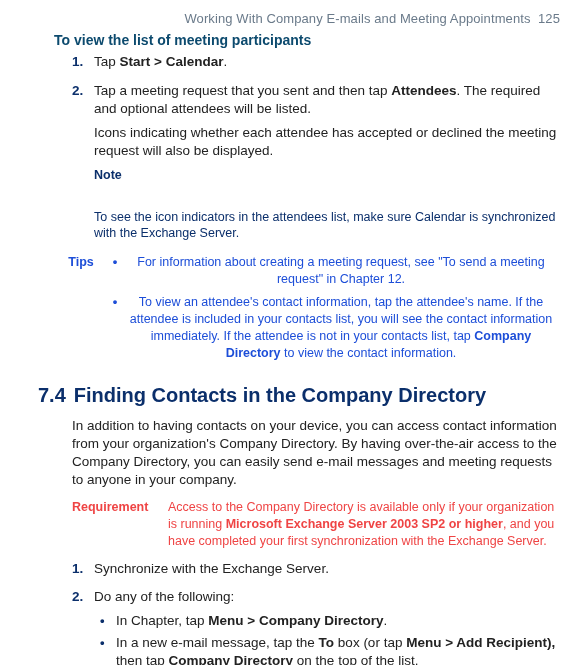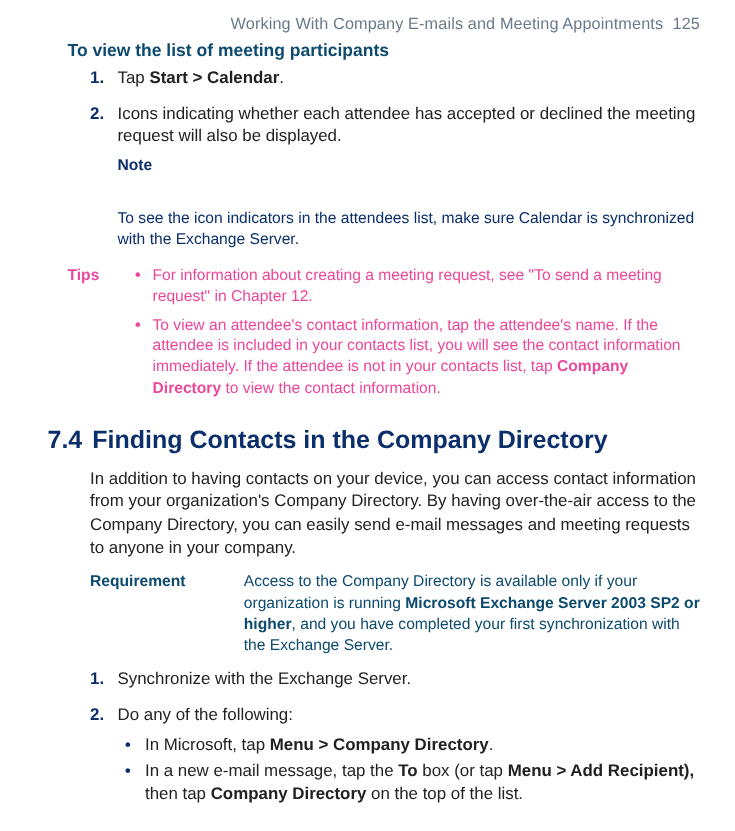--- a/index.html
+++ b/index.html
@@ -70,21 +70,22 @@
       font-weight: bold;
     }
     .note-body {
       flex: 1;
     }
     .tips-block {
       display: flex;
       margin-left: 6px;
       margin-bottom: 12px;
       font-size: 12.5px;
-      color: #ec4899;
+      color: #1d4ed8;
+      text-align: center;
     }
     .tips-label {
       flex: 0 0 54px;
       font-weight: bold;
     }
     .tips-list {
       flex: 1;
     }
     .tips-item {
       display: flex;
@@ -114,22 +115,21 @@
     }
     .para {
       margin-left: 24px;
       margin-bottom: 10px;
     }
     .req-block {
       display: flex;
       margin-left: 24px;
       margin-bottom: 10px;
       font-size: 12.5px;
-      color: #0c4a6e;
-      gap: 27px;
+      color: #ef4444;
     }
     .req-label {
       flex: 0 0 96px;
       font-weight: bold;
     }
     .req-body {
       flex: 1;
     }
     .req-strong {
       font-weight: bold;
@@ -166,20 +166,21 @@
   <div class="num-item">
     <div class="num">1.</div>
     <div class="body">
       <p><span>Tap </span><span class="strong">Start &gt; Calendar</span><span>.</span></p>
     </div>
   </div>
 
   <div class="num-item">
     <div class="num">2.</div>
     <div class="body">
+      <p><span>Tap a meeting request that you sent and then tap </span><span class="strong">Attendees</span><span>. The required and optional attendees will be listed.</span></p>
       <p>Icons indicating whether each attendee has accepted or declined the meeting request will also be displayed.</p>
       <div class="note-block">
         <div class="note-label">Note</div>
         <div class="note-body">To see the icon indicators in the attendees list, make sure Calendar is synchronized with the Exchange Server.</div>
       </div>
     </div>
   </div>
 </div>
 
 <div class="tips-block">
@@ -214,21 +215,21 @@
       <p>Synchronize with the Exchange Server.</p>
     </div>
   </div>
   <div class="num-item">
     <div class="num">2.</div>
     <div class="body">
       <p>Do any of the following:</p>
       <div class="sub-bullets">
         <div class="sub-item">
           <div class="sub-bullet">•</div>
-          <div class="sub-text"><span>In Microsoft, tap </span><span class="strong">Menu &gt; Company Directory</span><span>.</span></div>
+          <div class="sub-text"><span>In Chapter, tap </span><span class="strong">Menu &gt; Company Directory</span><span>.</span></div>
         </div>
         <div class="sub-item">
           <div class="sub-bullet">•</div>
           <div class="sub-text"><span>In a new e-mail message, tap the </span><span class="strong">To</span><span> box (or tap </span><span class="strong">Menu &gt; Add Recipient),</span><span> then tap </span><span class="strong">Company Directory</span><span> on the top of the list.</span></div>
         </div>
       </div>
     </div>
   </div>
 </div>
 

